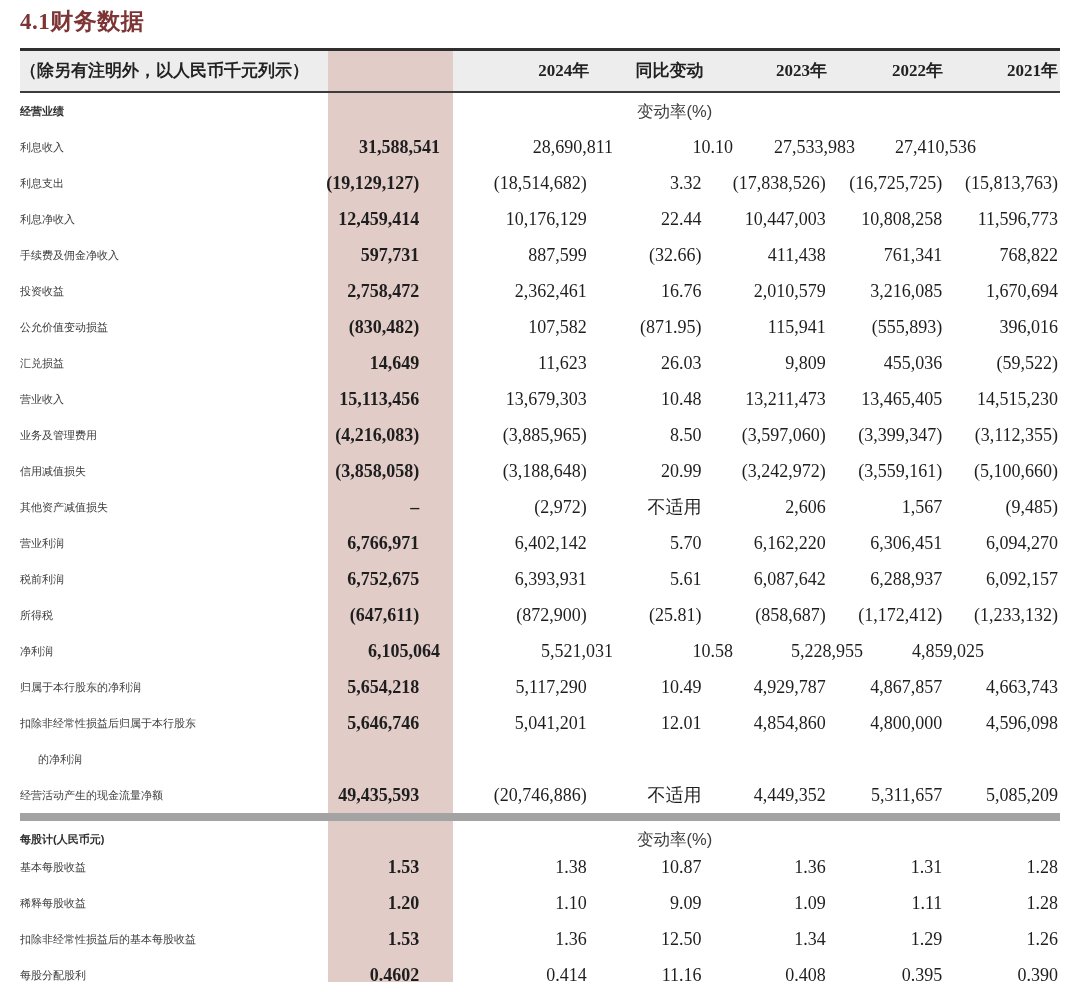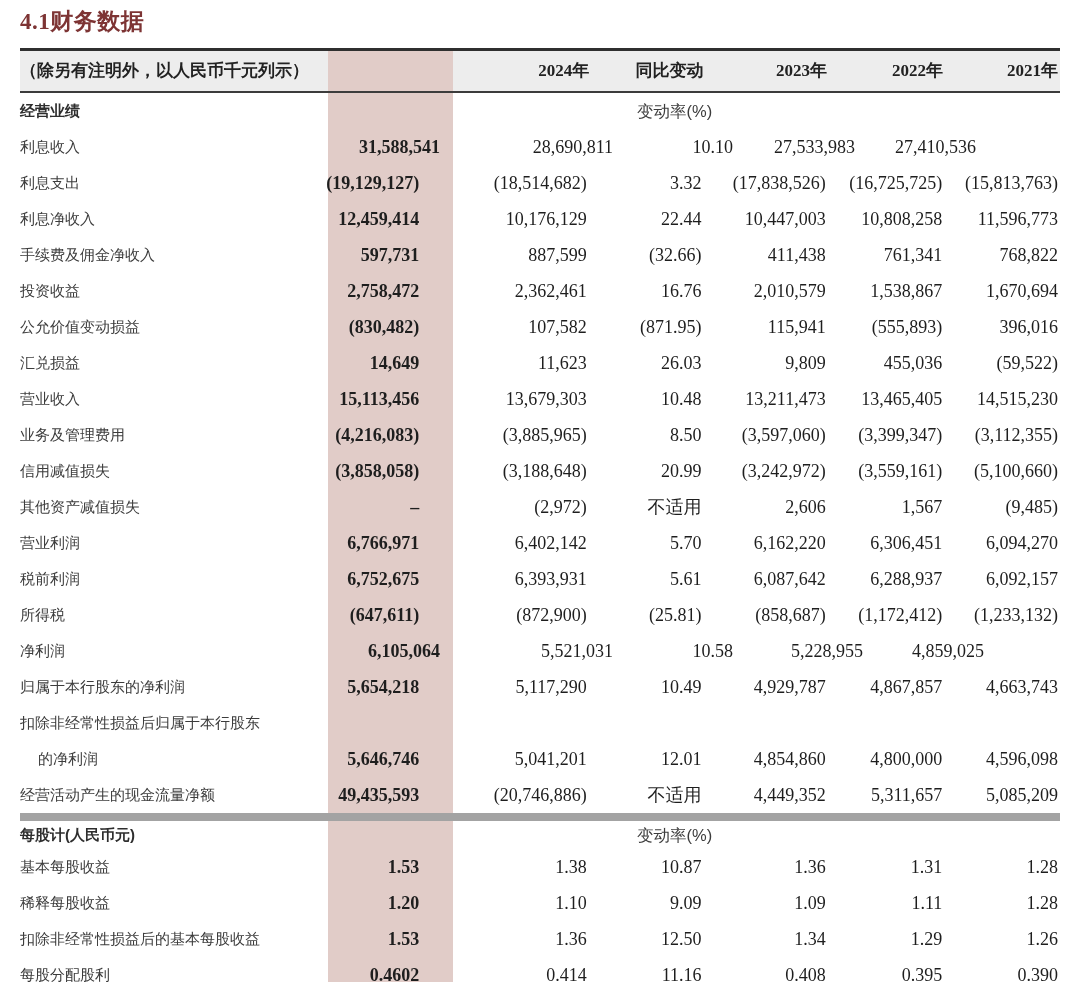--- a/index.html
+++ b/index.html
@@ -34,45 +34,45 @@
     left: 308px;
     width: 125px;
     background: #e1ccc8;
     z-index: 1;
   }
 
   .row {
     position: relative;
     z-index: 2;
     display: flex;
-    align-items: center;
+    align-items: flex-start;
     height: 36px;
   }
   .row.header-row {
     height: 40px;
     background: #ededed;
     z-index: 0;          
     font-weight: bold;
     color: #222222;
   }
   .row.header-row .cell { position: relative; z-index: 2; }
   .hdr-underline {       
     position: relative;
     z-index: 3;
     height: 0;
     border-bottom: 2px solid #3c3c3c;
   }
   .row.section-row .label-cell { font-weight: bold; color: #2e2e2e; }
   .row.sec2-start { border-top: 8px solid #a3a3a3; }
-  .row.two-line { height: 72px; align-items: flex-end; }
+  .row.two-line { height: 72px; align-items: flex-start; }
 
   .cell { line-height: 36px; white-space: nowrap; }
   .header-row .cell { line-height: 40px; }
 
-  .label-cell { width: 300px; text-align: left; font-size: 15px; }
+  .label-cell { width: 300px; text-align: left; font-size: 11px; }
   .num {
     font-family: "Liberation Serif", "DejaVu Serif", serif;
     text-align: right;
     font-size: 18px;
     color: #1e1e1e;
     padding-right: 13px;
   }
   .c0 { width: 133px; }
   .c1 { width: 125px; margin-left: 48px; }
   .c2 { width: 120px; }
@@ -155,21 +155,21 @@
           <div class="cell num c3">411,438</div>
           <div class="cell num c4">761,341</div>
           <div class="cell num c5">768,822</div>
         </div>
         <div class="row data-row">
           <div class="cell label-cell">投资收益</div>
           <div class="cell num c0">2,758,472</div>
           <div class="cell num c1">2,362,461</div>
           <div class="cell num c2">16.76</div>
           <div class="cell num c3">2,010,579</div>
-          <div class="cell num c4">1,538,867</div>
+          <div class="cell num c4">3,216,085</div>
           <div class="cell num c5">1,670,694</div>
         </div>
         <div class="row data-row">
           <div class="cell label-cell">公允价值变动损益</div>
           <div class="cell num c0">(830,482)</div>
           <div class="cell num c1">107,582</div>
           <div class="cell num c2">(871.95)</div>
           <div class="cell num c3">115,941</div>
           <div class="cell num c4">(555,893)</div>
           <div class="cell num c5">396,016</div>

